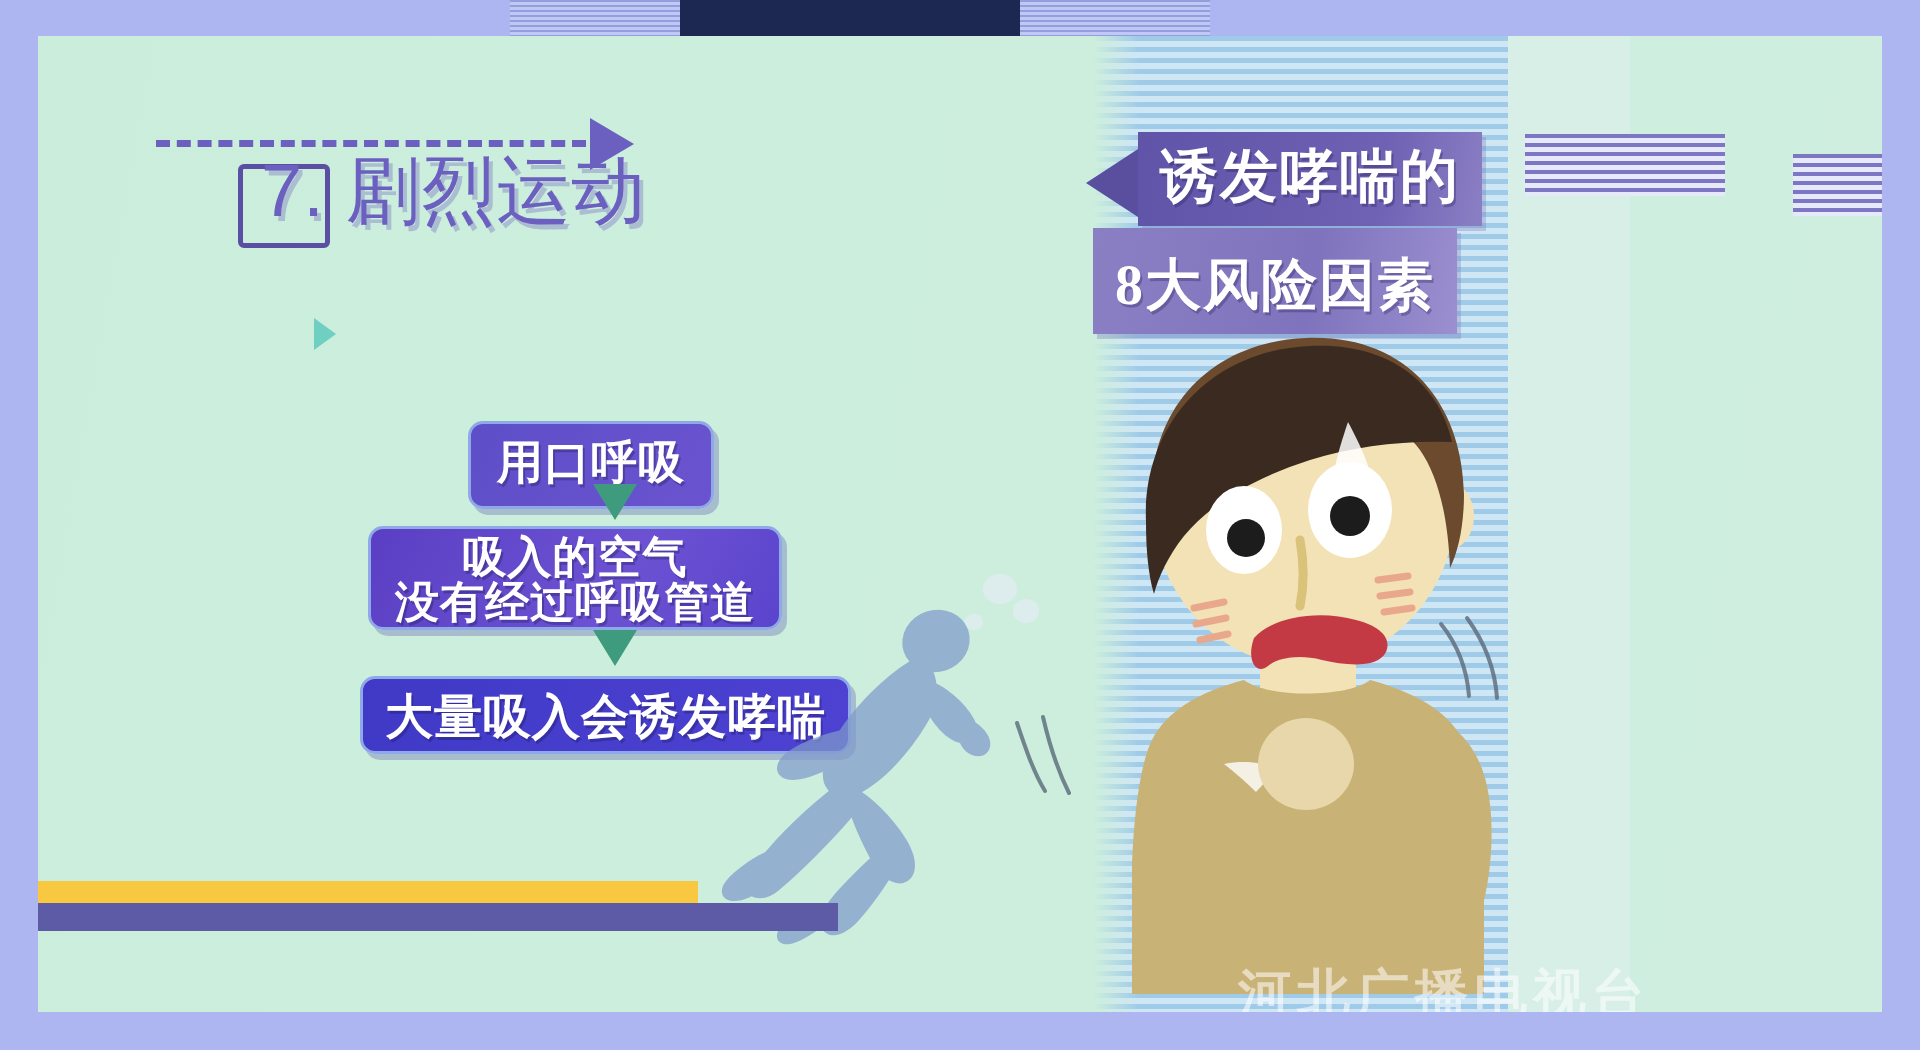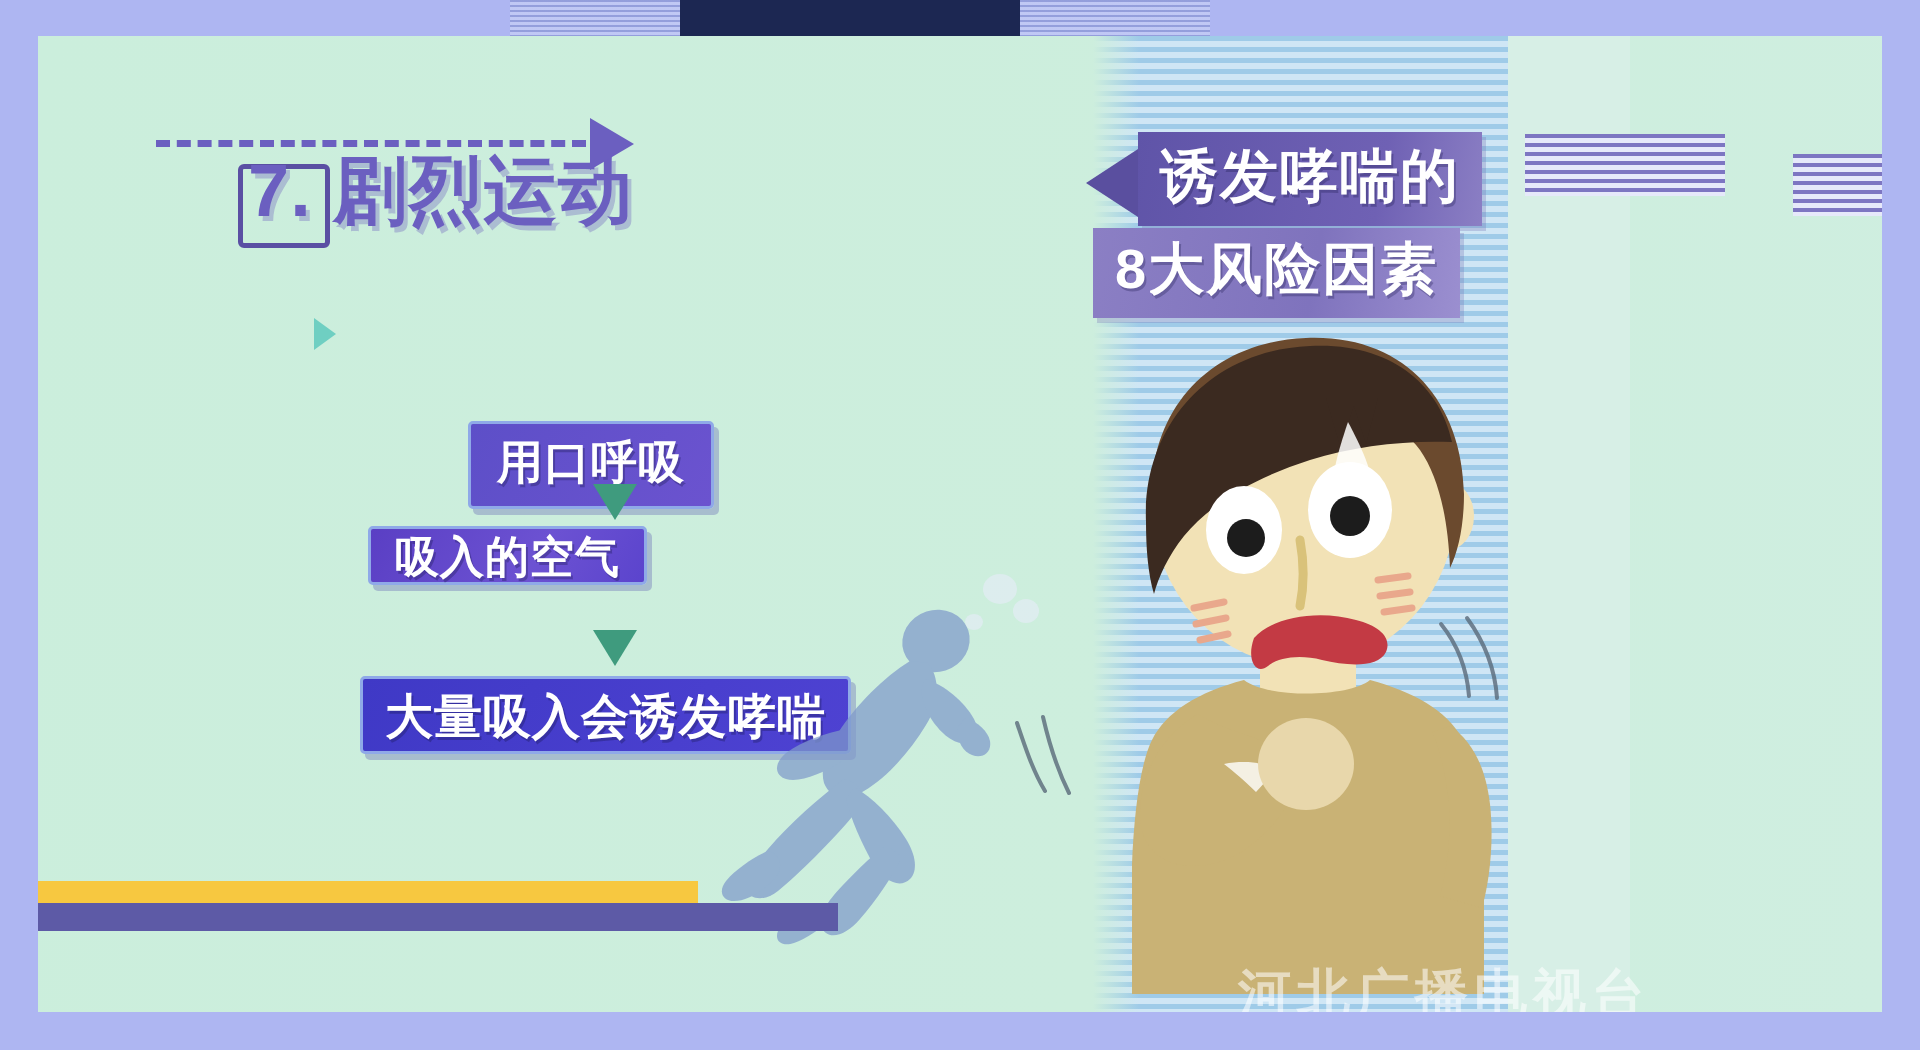--- a/index.html
+++ b/index.html
@@ -58,22 +58,22 @@
   
   #left-col { position:absolute; left:0; top:0; width:1060px; height:100%; }
 
   
   #headline-row { position:absolute; left:200px; top:120px; width:620px; height:110px; }
   #headline-number-box {
     position:absolute; left:0; top:8px; width:92px; height:84px;
     border:5px solid #5a4fa3; border-radius:6px;
   }
   #headline-text {
-    position:absolute; left:10px; top:-4px; width:620px;
-    font-size:74px; font-weight:bold; color:#6b5fc0; letter-spacing:1px;
+    position:absolute; left:23px; top:-4px; width:620px;
+    font-size:74px; font-weight:normal; color:#6b5fc0; letter-spacing:1px;
     text-shadow:4px 5px 0 rgba(110,98,190,.35);
     white-space:nowrap; line-height:1.05;
   }
   #headline-dash {
     position:absolute; left:118px; top:104px; width:430px; height:0;
     border-top:7px dashed #6b5fc0;
   }
   #headline-arrow {
     position:absolute; left:552px; top:82px;
     width:0;height:0;border-left:44px solid #6b5fc0;
@@ -92,21 +92,21 @@
   #teal-band-tick {
     position:absolute; left:276px; top:282px;
     width:0;height:0;border-left:22px solid #6fcfc2;
     border-top:16px solid transparent;border-bottom:16px solid transparent;
   }
 
   
   .flow-box {
     position:absolute; white-space:nowrap; text-align:center;
     color:#ffffff; font-weight:bold; letter-spacing:1px;
-    border:3px solid #8fa9e8; border-radius:5px;
+    border:3px solid #8fa9e8; border-radius:15px;
     text-shadow:2px 3px 0 rgba(20,20,70,.30);
     box-shadow:5px 6px 0 rgba(90,90,175,.33);
   }
   #flow-box-1 {
     left:430px; top:385px; padding:8px 26px 12px 26px;
     font-size:46px;
     background:linear-gradient(120deg,#5d4fc8 0%,#6b53cf 100%);
   }
   #flow-box-2 {
     left:330px; top:490px; padding:6px 24px 2px 24px;
@@ -146,22 +146,23 @@
     position:absolute; white-space:nowrap; color:#ffffff;
     font-weight:bold; letter-spacing:2px;
     text-shadow:2px 3px 0 rgba(30,25,80,.30);
     box-shadow:4px 5px 0 rgba(120,115,180,.30);
   }
   #right-title-1 {
     left:45px; top:78px; padding:6px 22px 10px 22px; font-size:58px;
     background:linear-gradient(100deg,#5f54a8 0%,#6f61b4 70%,#8b7fc4 100%);
   }
   #right-title-2 {
-    left:0px; top:174px; padding:4px 22px 10px 22px; font-size:56px;
+    left:0px; top:174px; padding:20px 22px 10px 22px; font-size:56px;
     background:linear-gradient(100deg,#8b7fc4 0%,#7f73bd 60%,#9b8fd0 100%);
+    font-family:Liberation Serif, serif;
   }
   .right-deco-lines {
     position:absolute; height:62px;
     background:repeating-linear-gradient(to bottom,#7d76c2 0 4px,#e6e9fa 4px 9px);
   }
   #right-deco-1 { left:432px; top:80px; width:200px; }
   #right-deco-2 { left:700px; top:100px; width:160px; }
 
   
   #cartoon-man { position:absolute; left:-45px; top:240px; width:520px; height:700px; }
@@ -203,20 +204,21 @@
     <div id="headline-dash"></div>
     <div id="headline-arrow"></div>
 
     <div id="teal-band-tick"></div>
 
     <div id="flow-box-1" class="flow-box">用口呼吸</div>
     <div id="flow-arrow-1" class="flow-arrow"></div>
 
     <div id="flow-box-2" class="flow-box">
       <div>吸入的空气</div>
+      <div>没有经过呼吸管道</div>
     </div>
     <div id="flow-arrow-2" class="flow-arrow"></div>
 
     <div id="flow-box-3" class="flow-box">大量吸入会诱发哮喘</div>
 
     <svg id="runner" viewBox="0 0 330 345">
       <g fill="#7f9acb">
 
         <ellipse cx="258" cy="40" rx="34" ry="31" transform="rotate(-18 258 40)"></ellipse>
 

